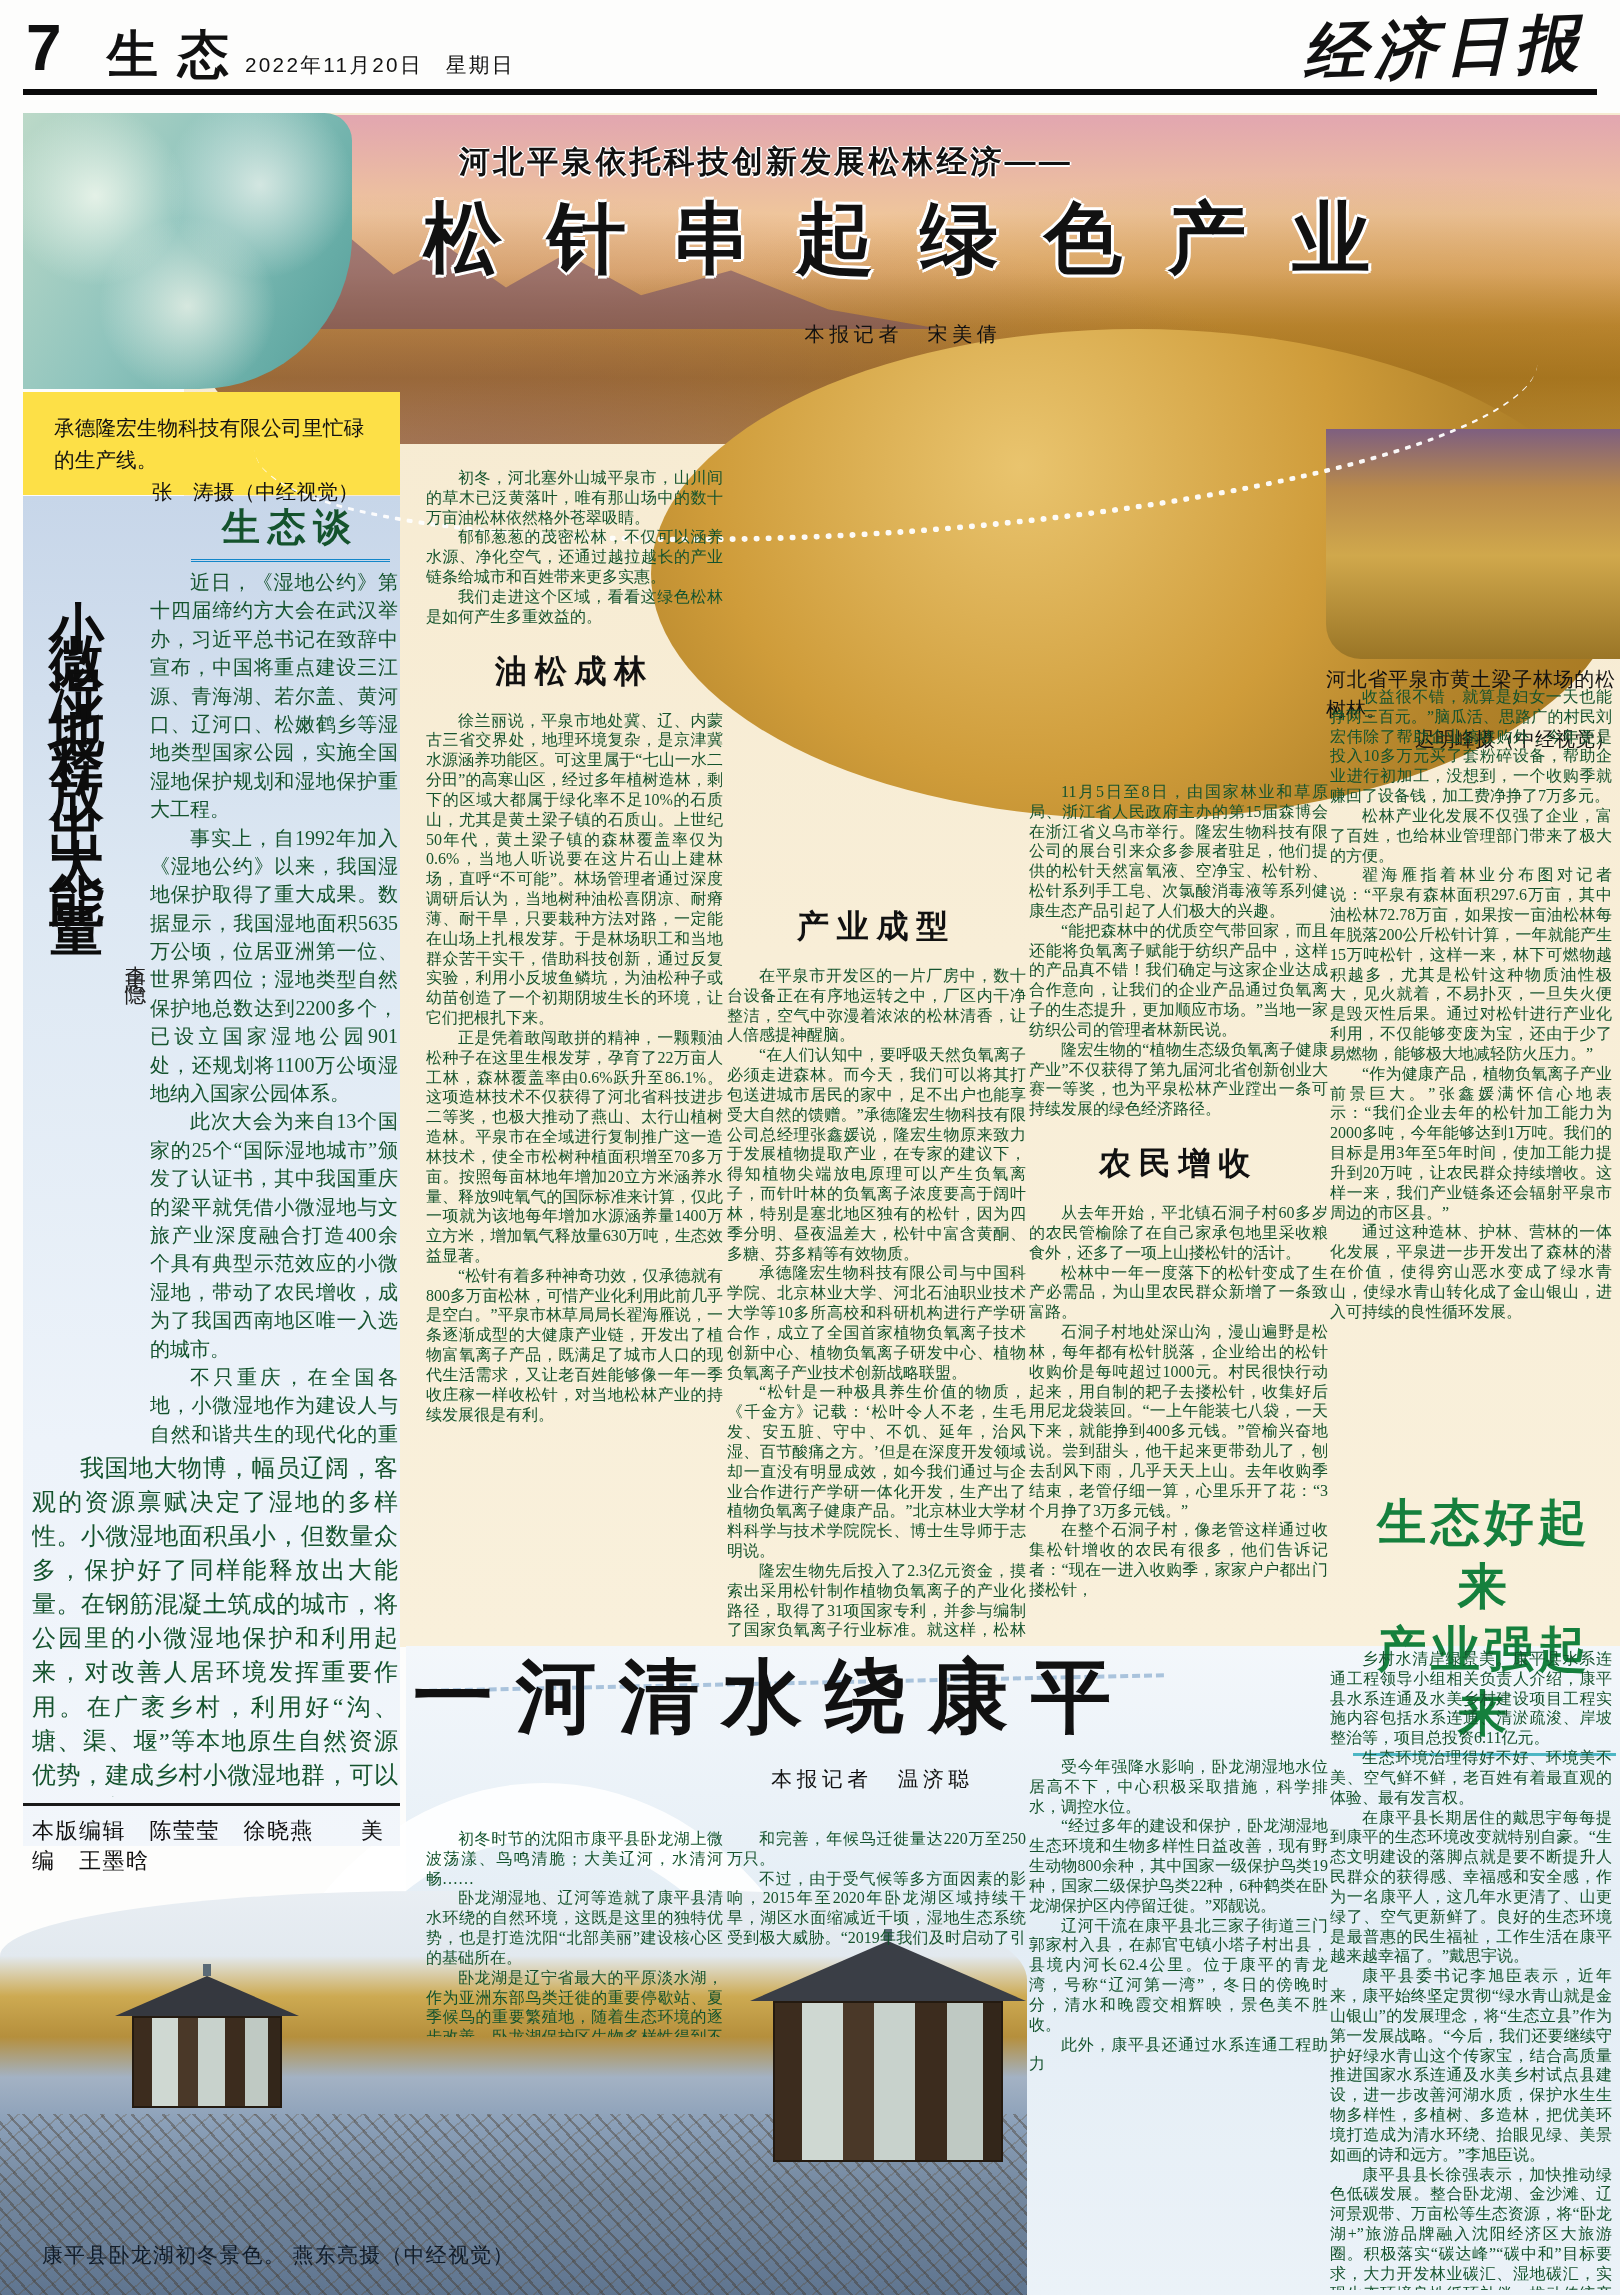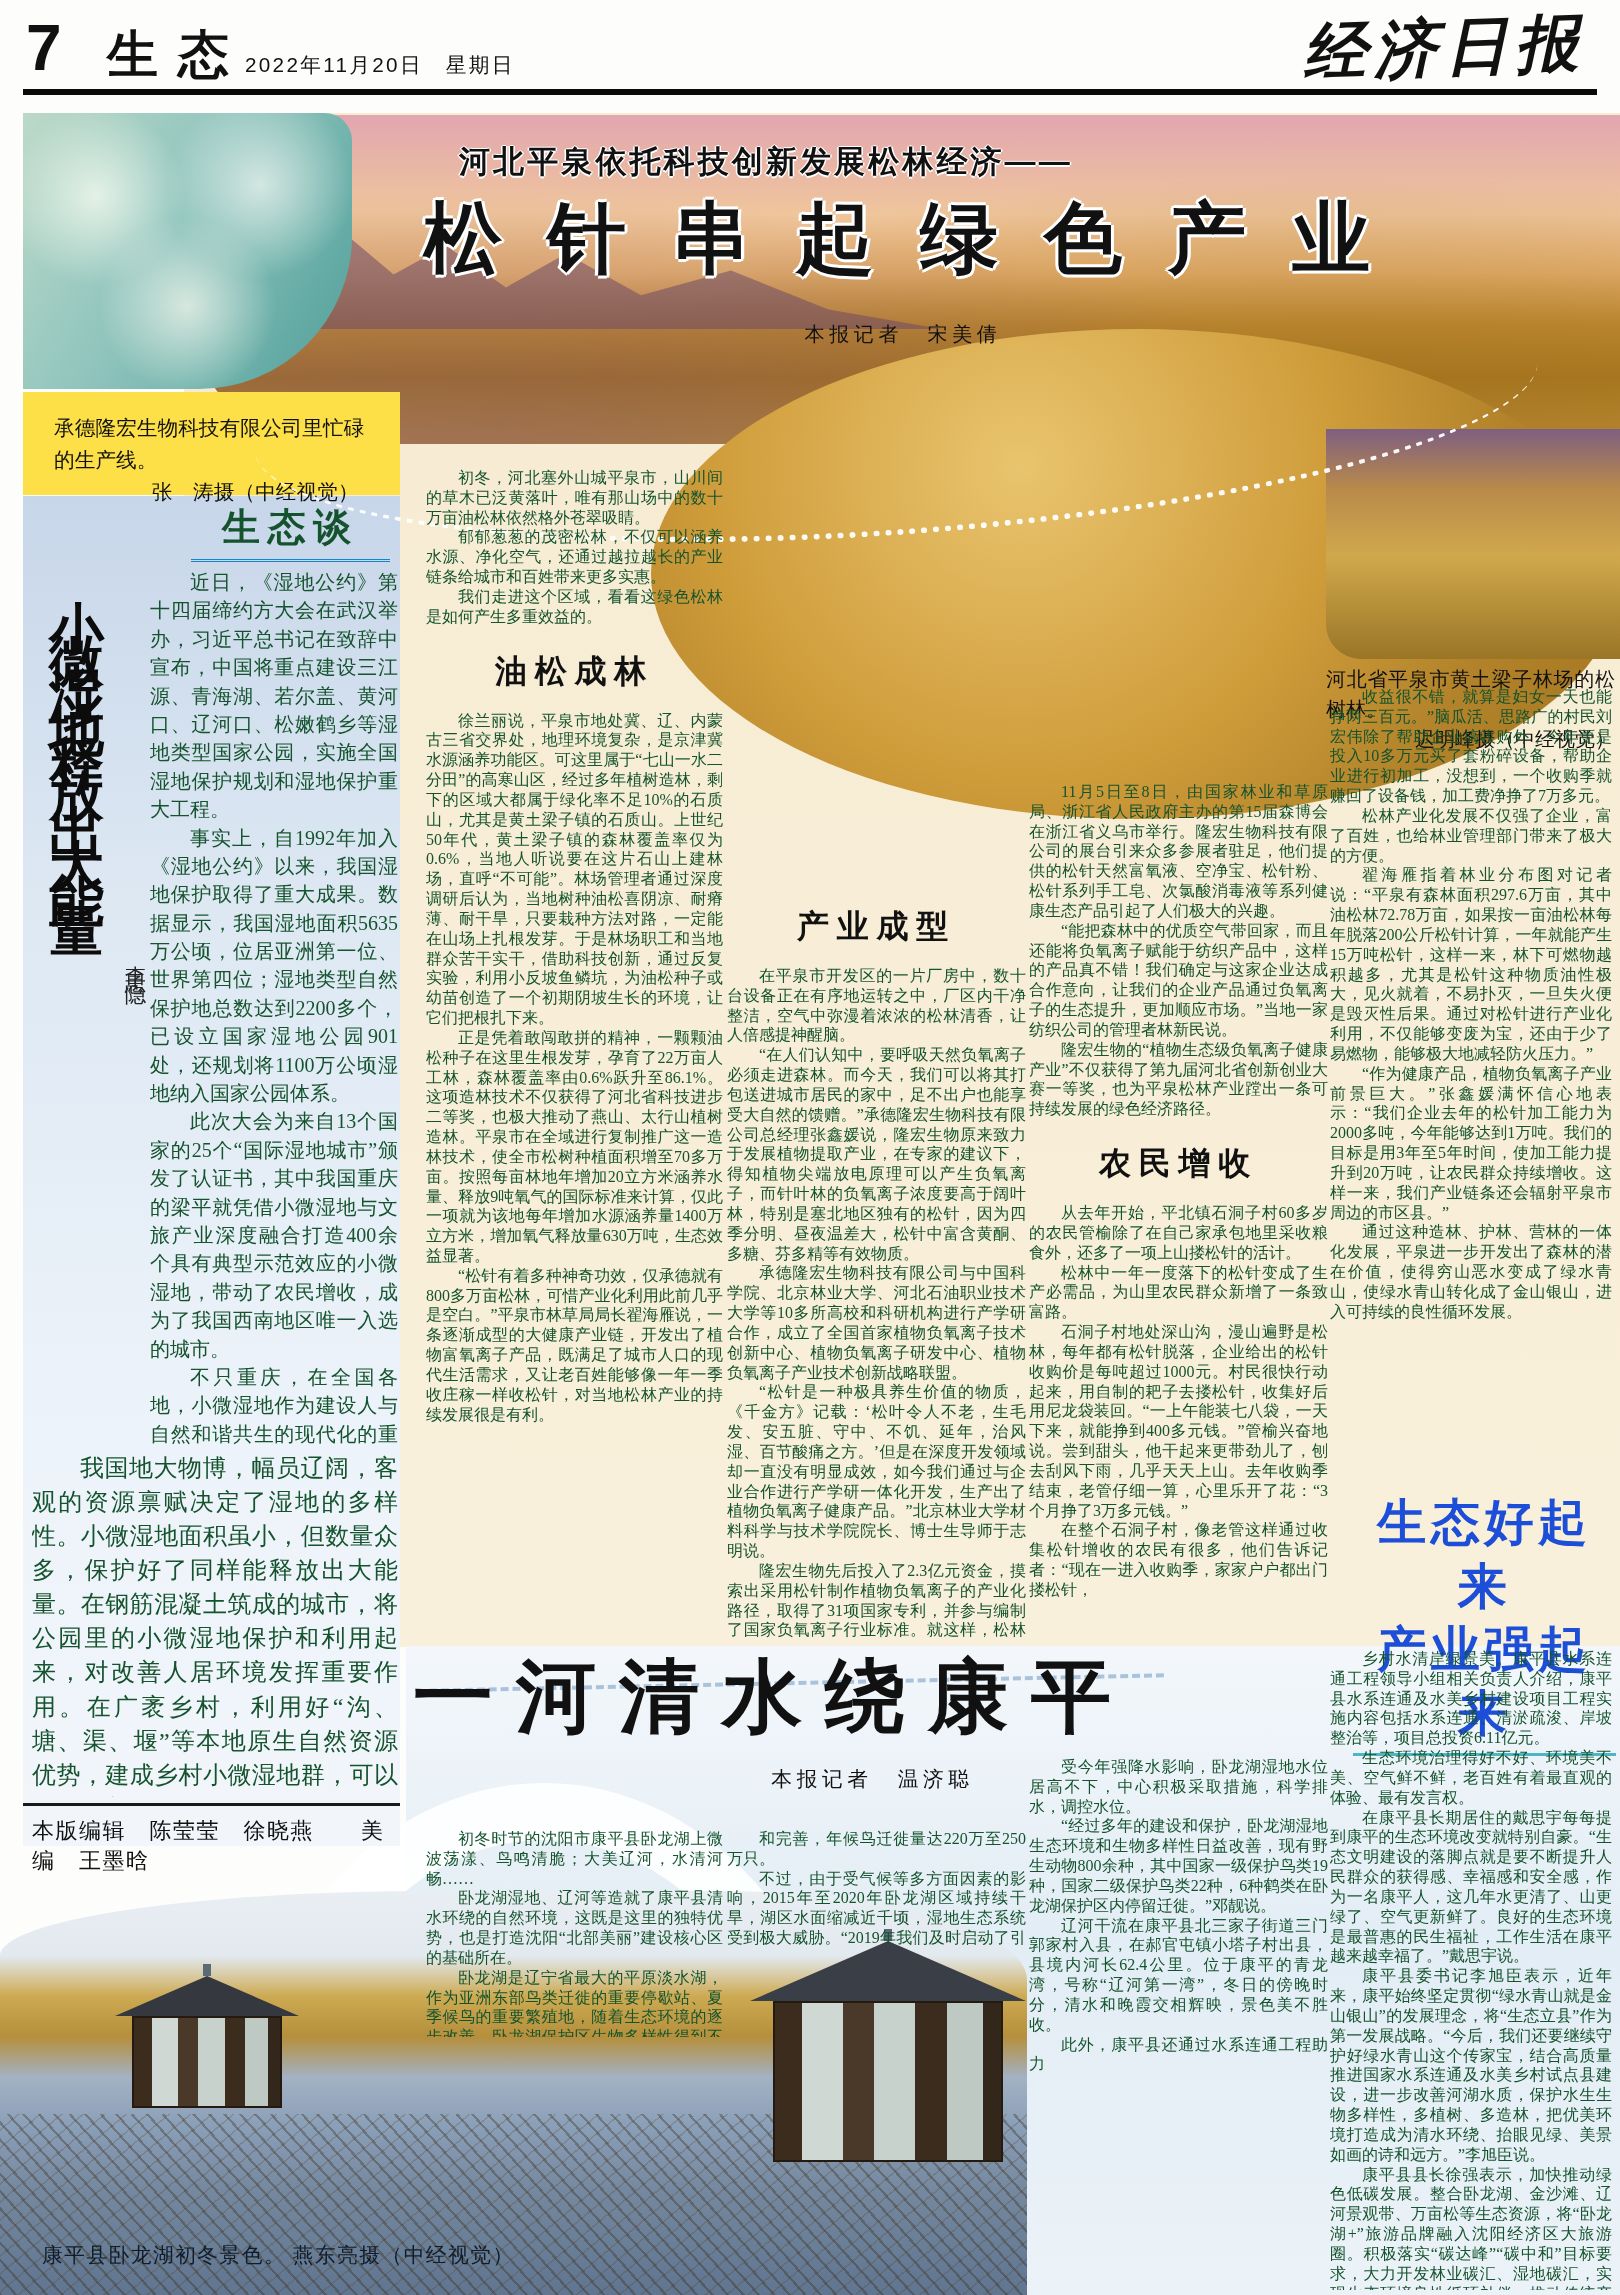--- a/index.html
+++ b/index.html
@@ -68,21 +68,21 @@
   
   .col{z-index:4;overflow:hidden;}
   .para{margin:0;text-align:justify;text-indent:2em;font-size:16px;line-height:1.24;color:#14532d;}
   .subhead{font:900 32px "Liberation Sans",sans-serif;letter-spacing:7.7px;text-align:center;
     margin:23px 0 17px;text-indent:0;}
   .col1{left:426px;top:468px;width:297px;height:1170px;}
   .col2{left:727px;top:882px;width:299px;height:756px;}
   .col3{left:1029px;top:782px;width:299px;height:856px;}
   .col4{left:1330px;top:687px;width:282px;height:798px;}
   .slogan{left:1353px;top:1491px;width:263px;z-index:4;text-align:center;
-    font:900 49px "Liberation Sans",sans-serif;color:#1d4ed8;line-height:1.3;letter-spacing:4.6px;
+    font:900 49px "Liberation Sans",sans-serif;color:#15803d;line-height:1.3;letter-spacing:4.6px;
     padding-bottom:7.7px;border-bottom:3.8px solid #4db6c4;}
   
   .bottom-bg{left:406px;top:1646px;width:1215px;height:650px;z-index:1;
     background:linear-gradient(180deg,#f3f7fb 0%,#e3edf5 45%,#ebf2f8 100%);}
   .swoosh{left:230px;top:1783px;width:628px;height:765px;z-index:2;border-radius:50%;
     border:57px solid rgba(255,255,255,.9);box-sizing:border-box;}
   .blue-dashes{left:429px;top:1681px;width:735px;z-index:2;border-top:4.6px dashed #a9c3dc;transform:rotate(-1.2deg);}
   .headline2{left:413px;top:1644px;width:919px;z-index:4;text-align:left;
     font:900 80px "Liberation Sans",sans-serif;letter-spacing:23px;}
   .byline2{left:413px;top:1765px;width:919px;z-index:4;text-align:center;

